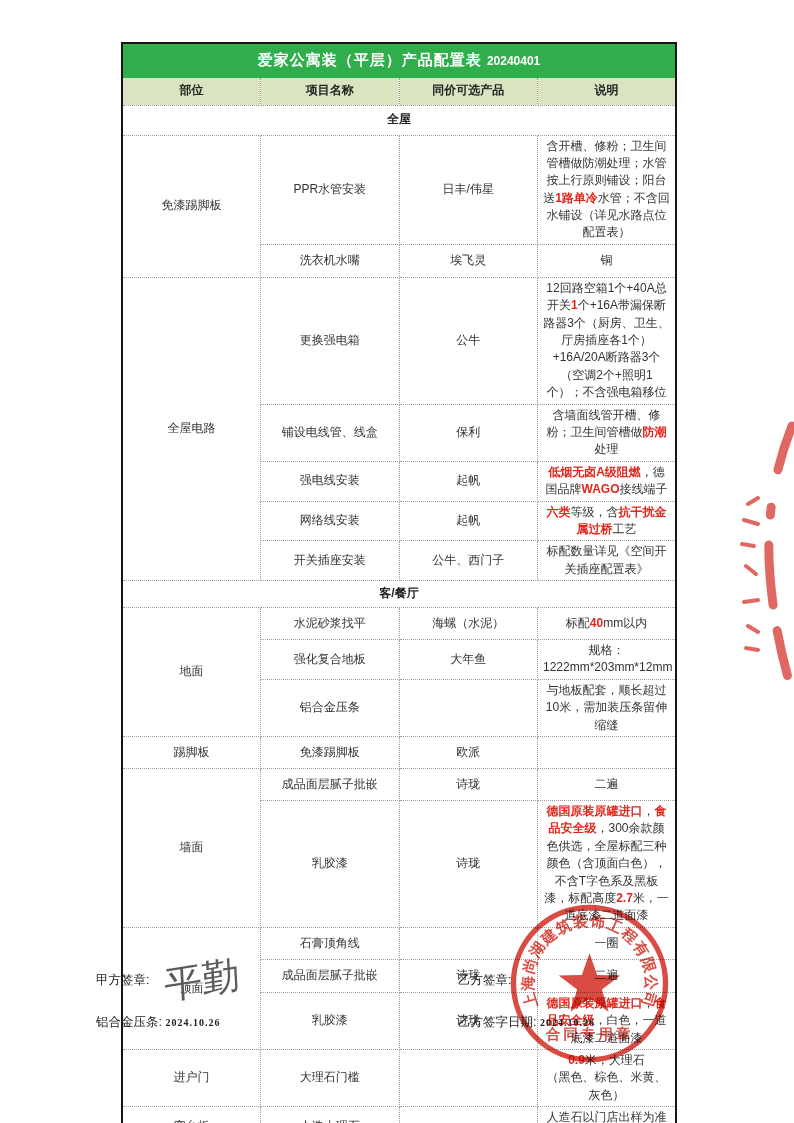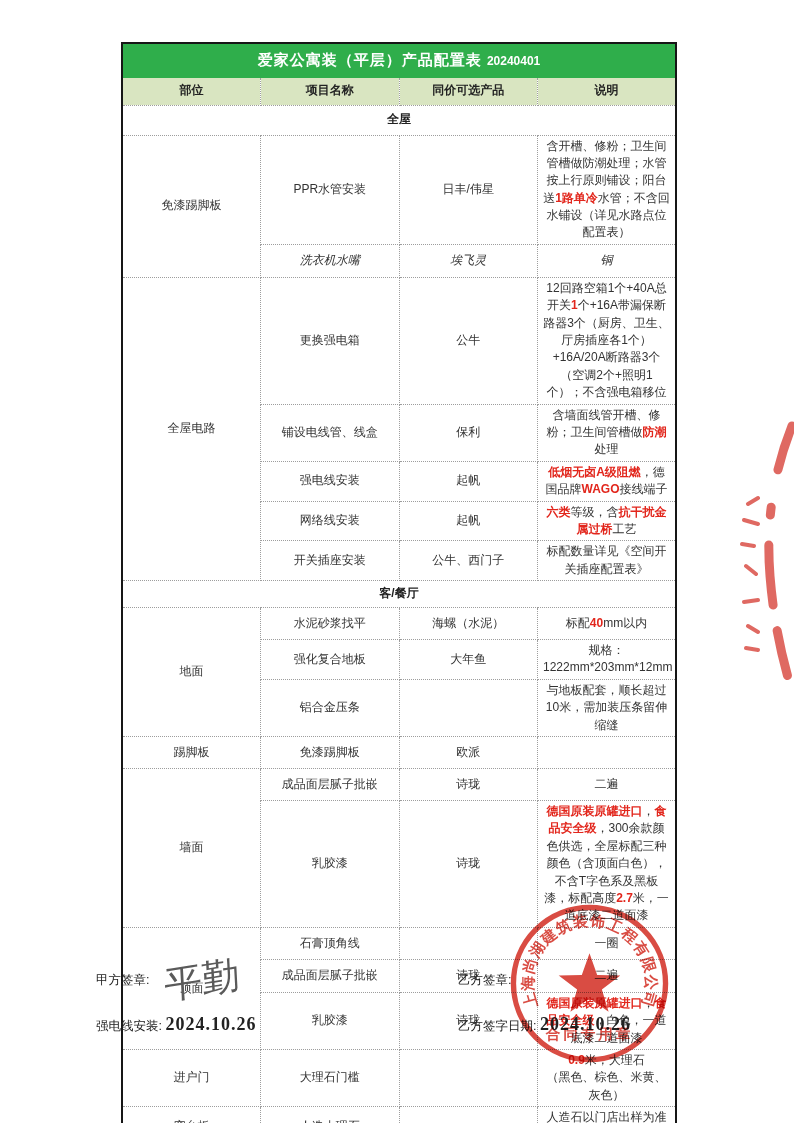--- a/index.html
+++ b/index.html
@@ -30,21 +30,21 @@
   tr.title-row .ver { font-size:12px; letter-spacing:0; }
   tr.head-row th { background:var(--header-bg); font-weight:bold; height:28px; color:#222; }
   tr.section-row td { font-weight:bold; color:#222; }
   td.part-cell { color:#333; }
   td.desc-cell { }
   .red { color:var(--red); font-weight:bold; }
 
   
   .footer-label { position:absolute; font-size:12.5px; color:#222;text-align:right; }
   .date-line { position:absolute; font-size:12.5px; color:#222; }
-  .date-line b { font-size:18px; font-weight:bold; letter-spacing:1px; font-family:"Liberation Serif","DejaVu Serif",serif; }
+  .date-line b { font-size:10px; font-weight:bold; letter-spacing:1px; font-family:"Liberation Serif","DejaVu Serif",serif; }
   .signature-svg { position:absolute; left:160px; top:942px; }
 
   
   .seal-svg { position:absolute; left:492px; top:886px; mix-blend-mode:multiply; opacity:.9; }
   .edge-seal-svg { position:absolute; left:734px; top:416px; opacity:.75; }
 </style>
 </head>
 <body style="--title-bg: #2fae4b; --header-bg: #d9e5c1; --red: #e2261c;">
 
 <div class="page">
@@ -74,21 +74,21 @@
     <tbody id="table-body">
         <tr class="section-row" style="height: 30px;">
           <td colspan="4">全屋</td>
         </tr>
         <tr style="height: 72px;">
           <td rowspan="2" class="part-cell">免漆踢脚板</td>
           <td>PPR水管安装</td>
           <td>日丰/伟星</td>
           <td class="desc-cell"><span>含开槽、修粉；卫生间管槽做防潮处理；水管按上行原则铺设；阳台送</span><span class="red">1路单冷</span><span>水管；不含回水铺设（详见水路点位配置表）</span></td>
         </tr>
-        <tr style="height: 33px; font-style: italic;">
+        <tr style="height: 33px;">
           <td>洗衣机水嘴</td>
           <td>埃飞灵</td>
           <td class="desc-cell"><span>铜</span></td>
         </tr>
         <tr style="height: 72px;">
           <td rowspan="5" class="part-cell">全屋电路</td>
           <td>更换强电箱</td>
           <td>公牛</td>
           <td class="desc-cell"><span>12回路空箱1个+40A总开关</span><span class="red">1</span><span>个+16A带漏保断路器3个（厨房、卫生、厅房插座各1个）+16A/20A断路器3个（空调2个+照明1个）；不含强电箱移位</span></td>
         </tr>
@@ -181,21 +181,21 @@
 
   <div class="footer-label" style="left:96px; top:972px;">甲方签章:</div>
 
   <svg class="signature-svg" width="120" height="80" viewBox="0 0 120 80">
     <g transform="rotate(-9 60 40) skewX(-6)" fill="#5a5a5a">
       <text x="8" y="48" font-size="38" font-weight="400">平勤</text>
     </g>
   </svg>
 
   <div class="date-line" style="left:96px; top:1014px;">
-    <span>强电线安装:</span>
+    <span>铝合金压条:</span>
     <b>2024.10.26</b>
   </div>
 
   <div class="footer-label" style="left:458px; top:972px;">乙方签章:</div>
 
   <div class="date-line" style="left:458px; top:1014px;">
     <span>乙方签字日期:</span>
     <b>2024.10.26</b>
   </div>
 

